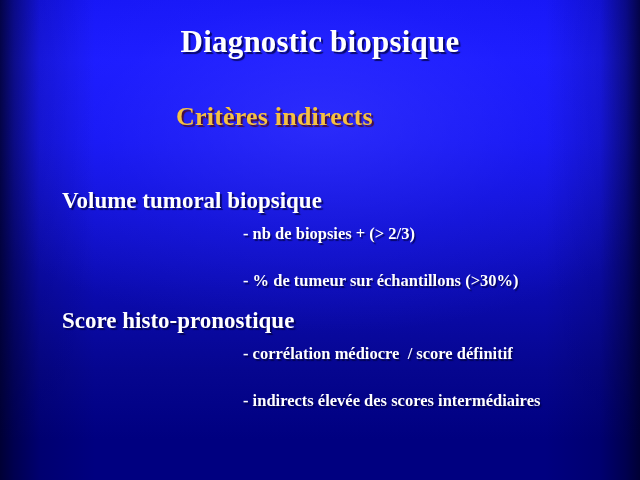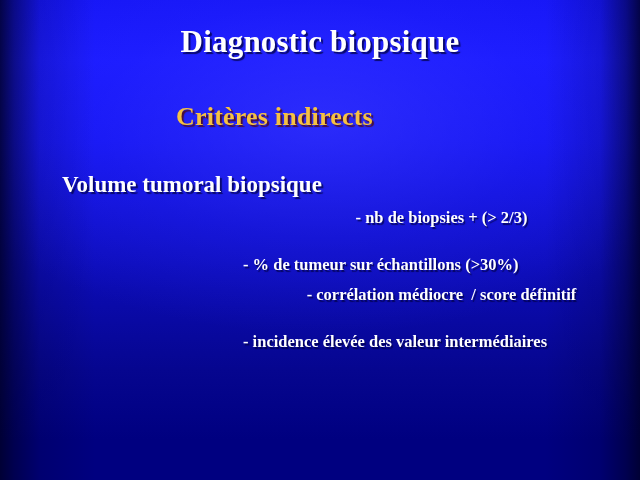--- a/index.html
+++ b/index.html
@@ -113,24 +113,24 @@
   .bullet {
     color: #FFFFFF;
     font-size: 16.5px;
     font-weight: bold;
     padding-left: 243px;
     line-height: 25px;
     text-shadow: 1.5px 1.5px 1px rgba(0,0,60,0.7);
     white-space: pre;
   }
 
-  .sec-gap-1 { margin-top: 0px; }
+  .sec-gap-1 { margin-top: 16px; }
   .sec-gap   { margin-top: 13px; }
   .sec-gap-3 { margin-top: 14px; }
-  .bul-first { margin-top: 5px; text-align: center; }
+  .bul-first { margin-top: 5px; }
   .bul-next  { margin-top: 22px; }
 </style>
 </head>
 <body>
 
 <div id="slide">
 
   <div id="bloom"></div>
   <div id="vignette-h"></div>
 
@@ -142,22 +142,23 @@
 
     <div class="body-block">
 
       <div class="section">
         <div class="section-heading sec-gap-1">Volume tumoral biopsique</div>
         <div class="bullet bul-first">- nb de biopsies + (&gt; 2/3)</div>
         <div class="bullet bul-next">- % de tumeur sur échantillons (&gt;30%)</div>
       </div>
 
       <div class="section">
+        <div class="section-heading sec-gap">Score histo-pronostique</div>
         <div class="bullet bul-first">- corrélation médiocre  / score définitif</div>
-        <div class="bullet bul-next">- incidence élevée des valeur intermédiaires</div>
+        <div class="bullet bul-next">- indirects élevée des scores intermédiaires</div>
       </div>
 
       <div class="section">
       </div>
 
     </div>
   </div>
 </div>
 
 </body></html>

